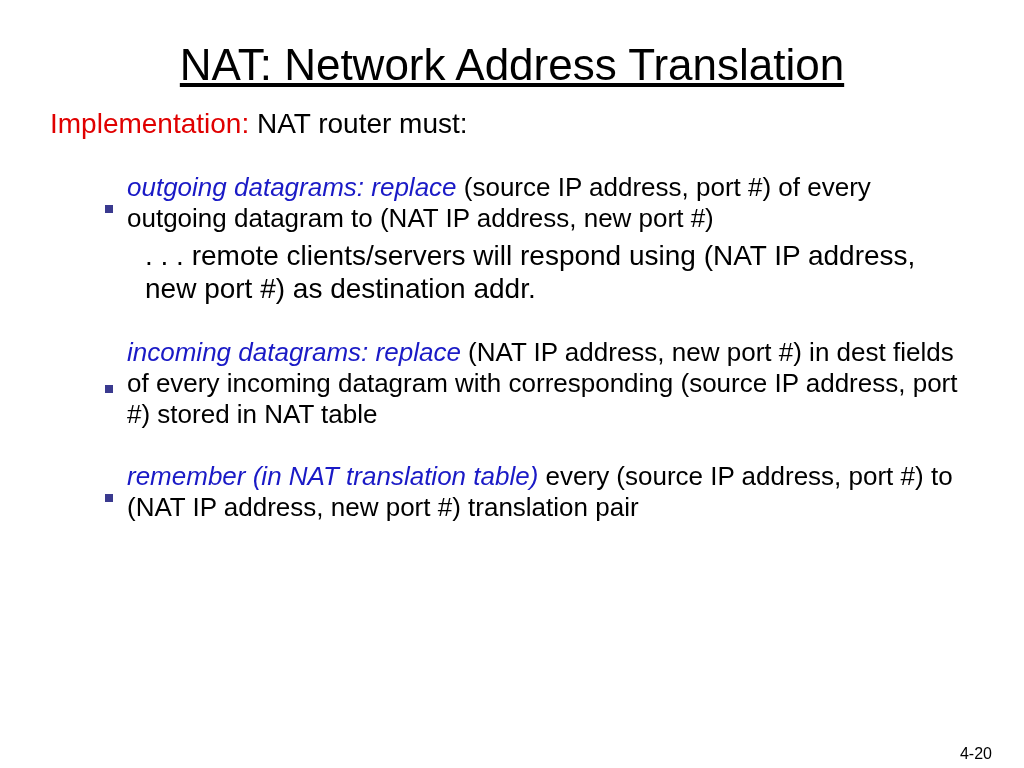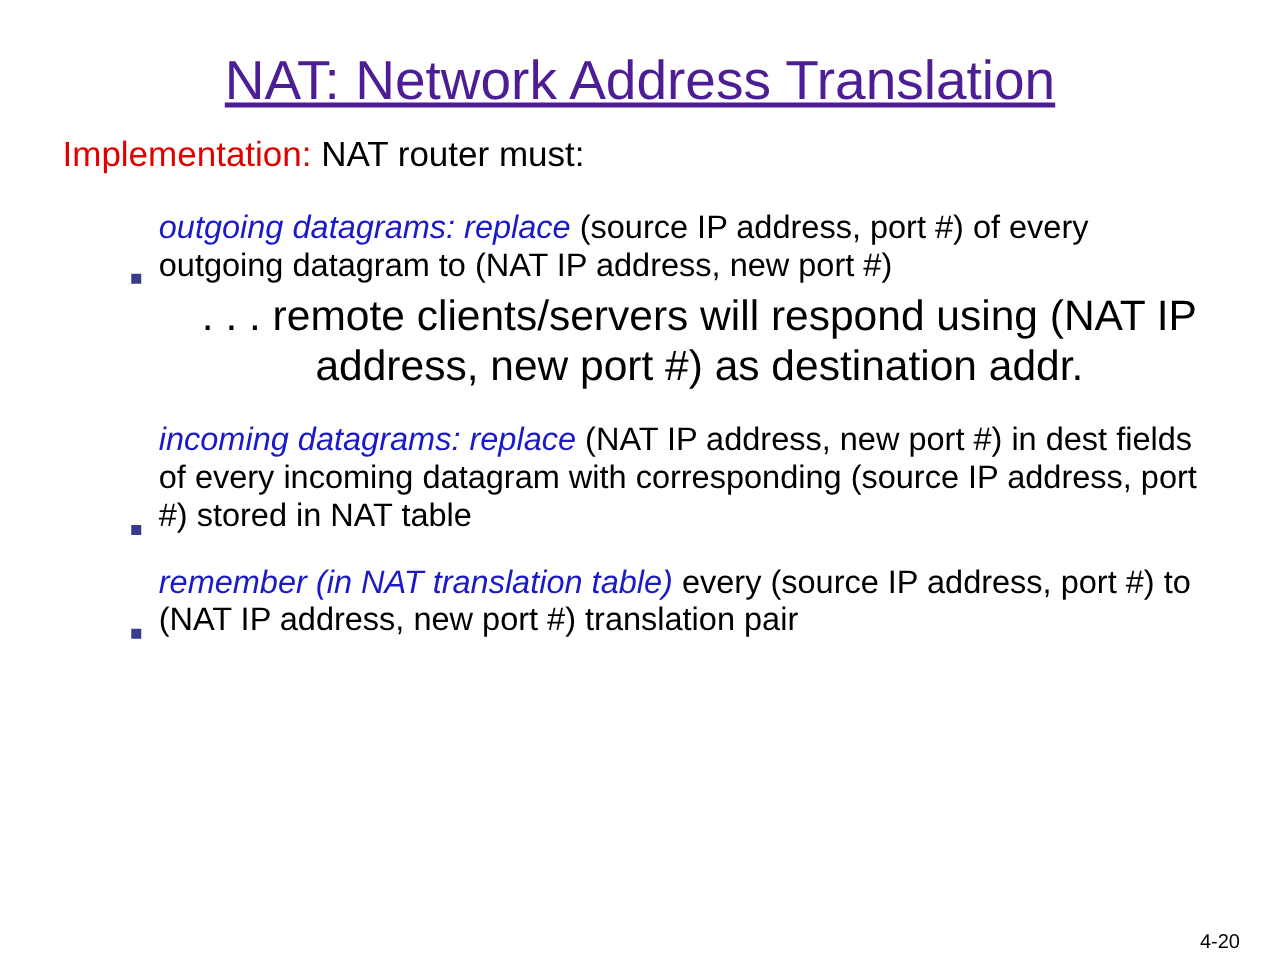--- a/index.html
+++ b/index.html
@@ -7,40 +7,40 @@
       width: 1024px;
       height: 768px;
       background: #fff;
       font-family: "Comic Sans MS", "Comic Sans", cursive, sans-serif;
       color: #000;
       position: relative;
     }
     .slide { padding: 40px 50px 30px; }
     .title {
       font-size: 44px;
-      color: #4c1d95;
+      color: #000000;
       text-decoration: underline;
       text-align: center;
       margin-bottom: 18px;
       font-weight: normal;
     }
-    .lead { font-size: 28px; margin-bottom: 26px; }
+    .lead { font-size: 28px; }
     .lead-red { color: #e00000; }
     .bullets { list-style: none; padding-left: 55px; }
     .bullets > li { margin-bottom: 22px; }
-    .bullet { display: flex; align-items: flex-end; }
+    .bullet { display: flex; align-items: center; margin-top: 32px; }
     .square {
       width: 8px; height: 8px; background: #3a3a8f;
       margin-top: 12px; margin-right: 14px; flex-shrink: 0;
     }
     .bullet-body { font-size: 26px; line-height: 1.18; }
     .blue-ital { color: #1a1ac6; font-style: italic; }
     .subnote {
-      font-size: 34px; line-height: 1.18;
-      padding-left: 40px; margin-top: 6px; text-align: center;
+      font-size: 28px; line-height: 1.18;
+      padding-left: 40px; margin-top: 6px;
     }
     .page-num {
       position: absolute; right: 32px; bottom: 5px;
       font-family: Arial, sans-serif; font-size: 16px;
     }
   </style>
 </head>
 <body>
 
 <div class="slide">

